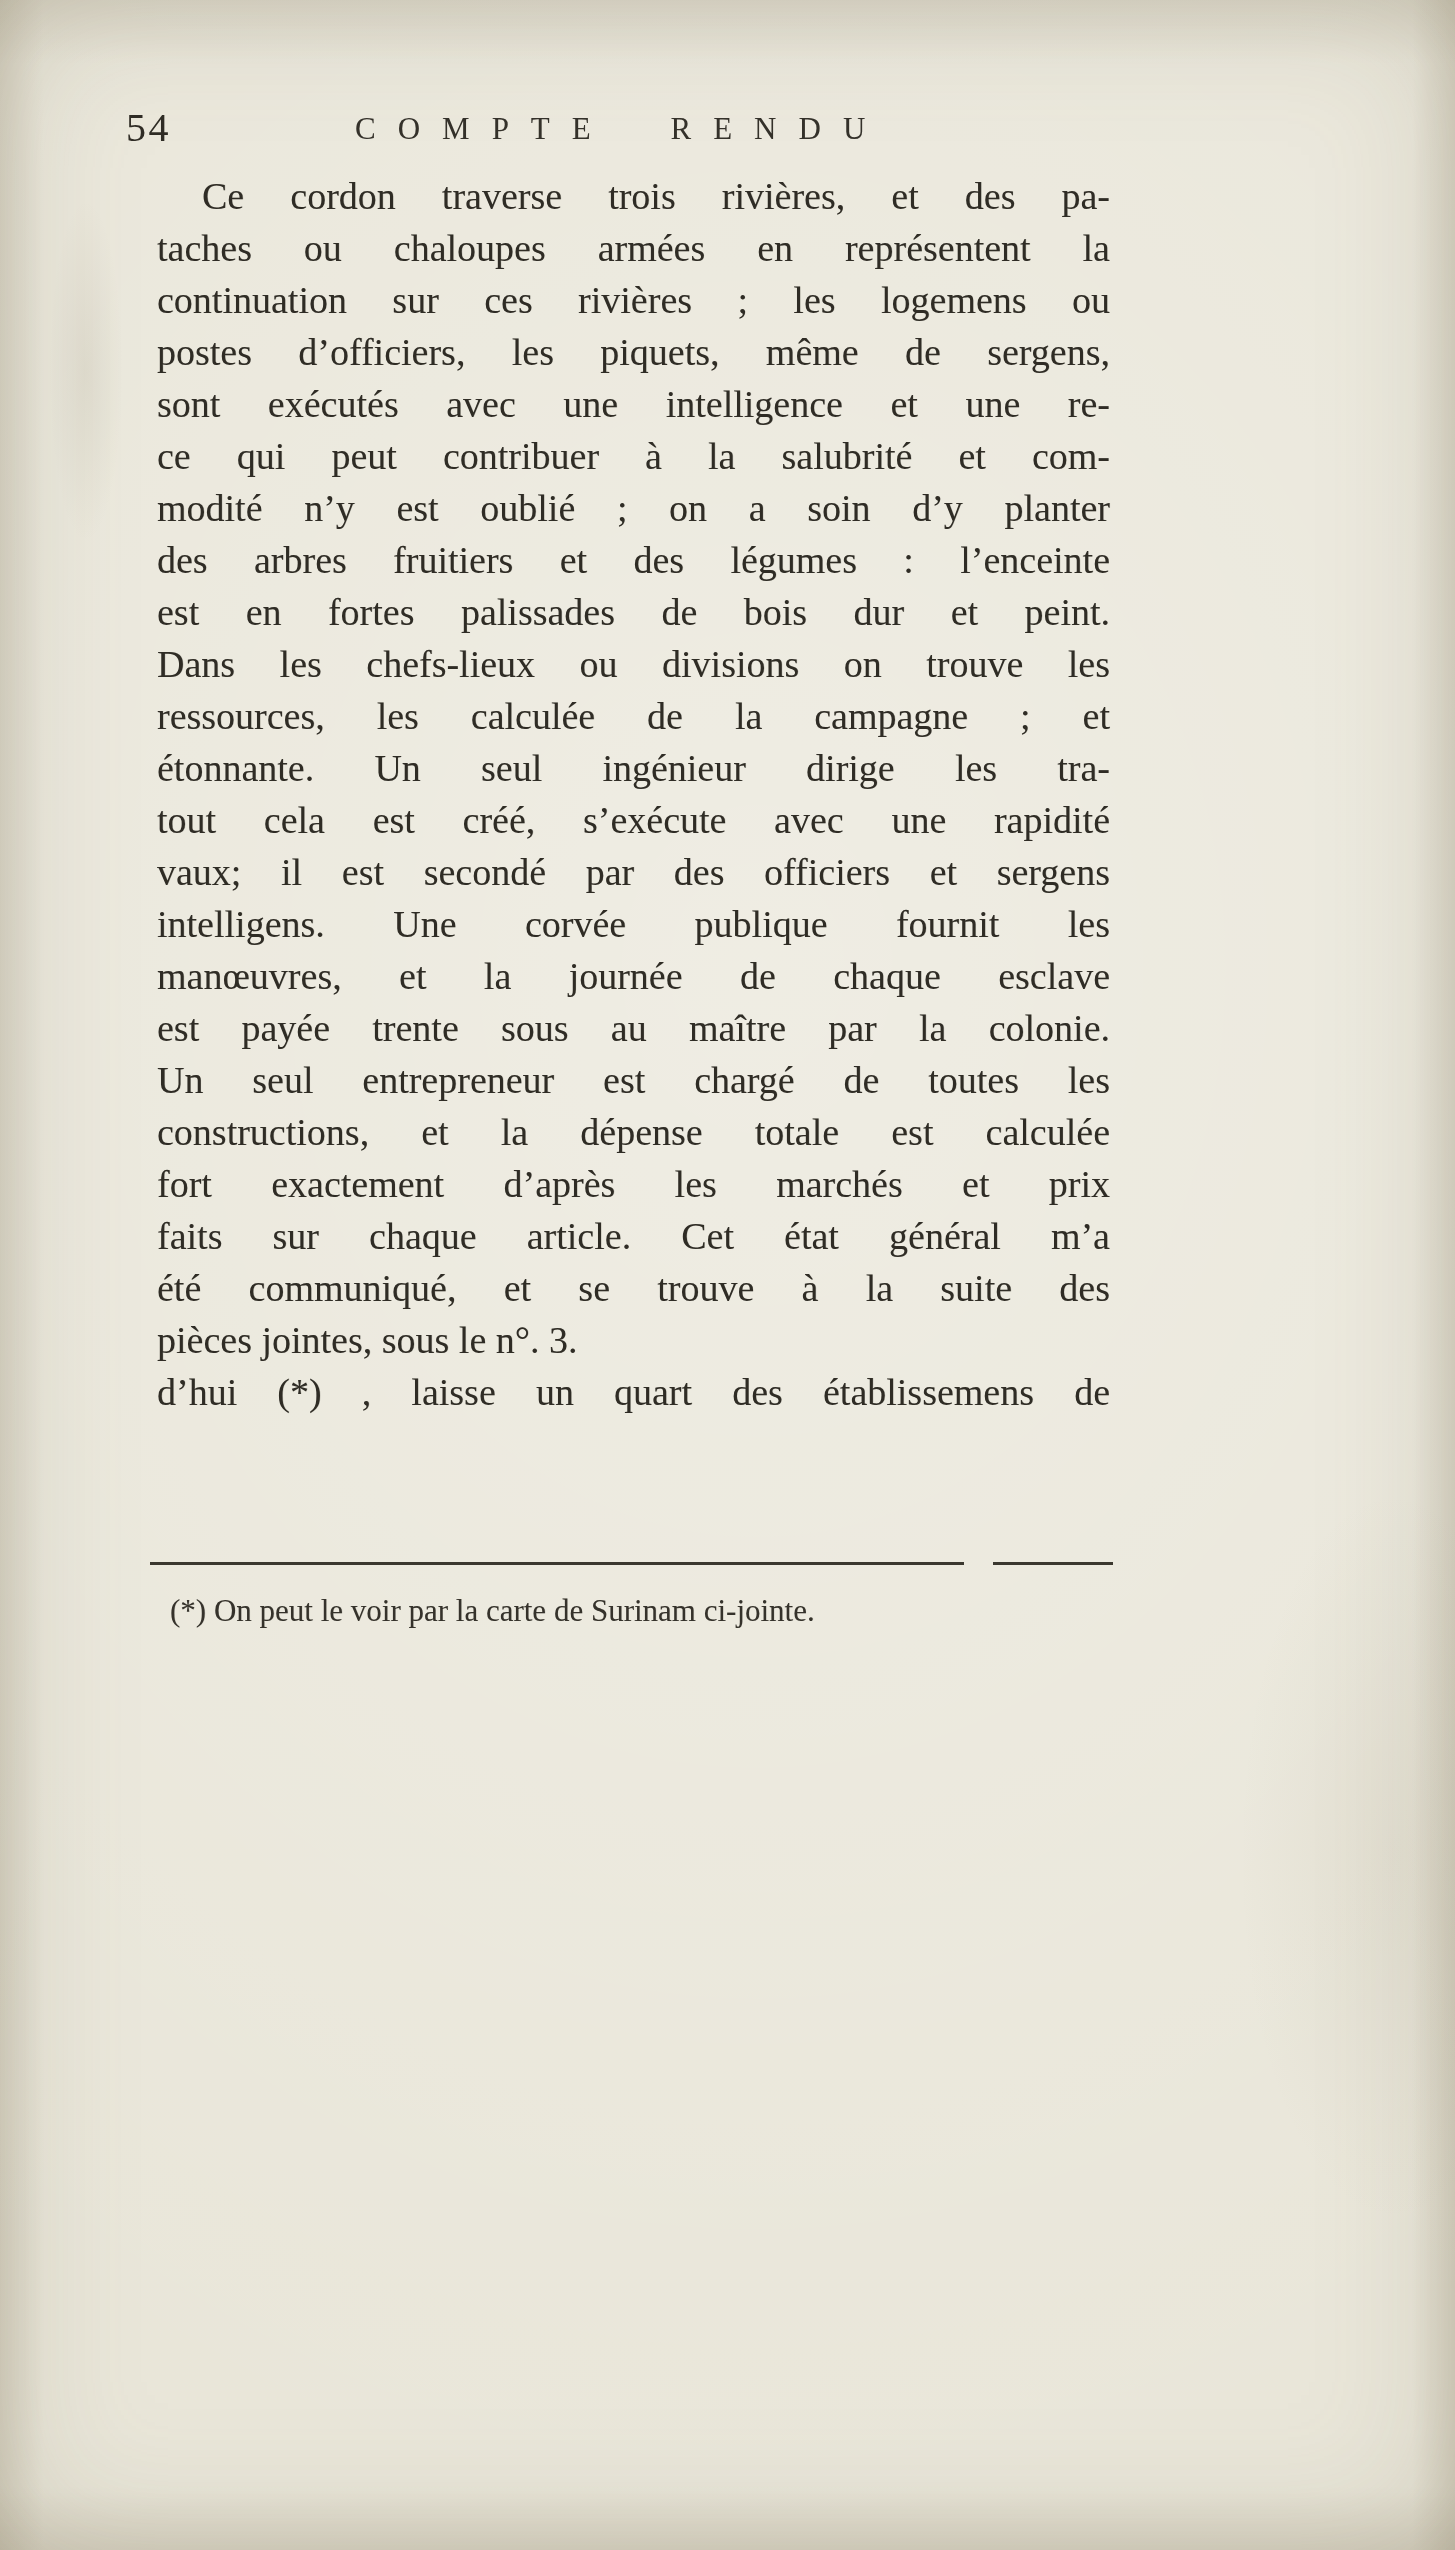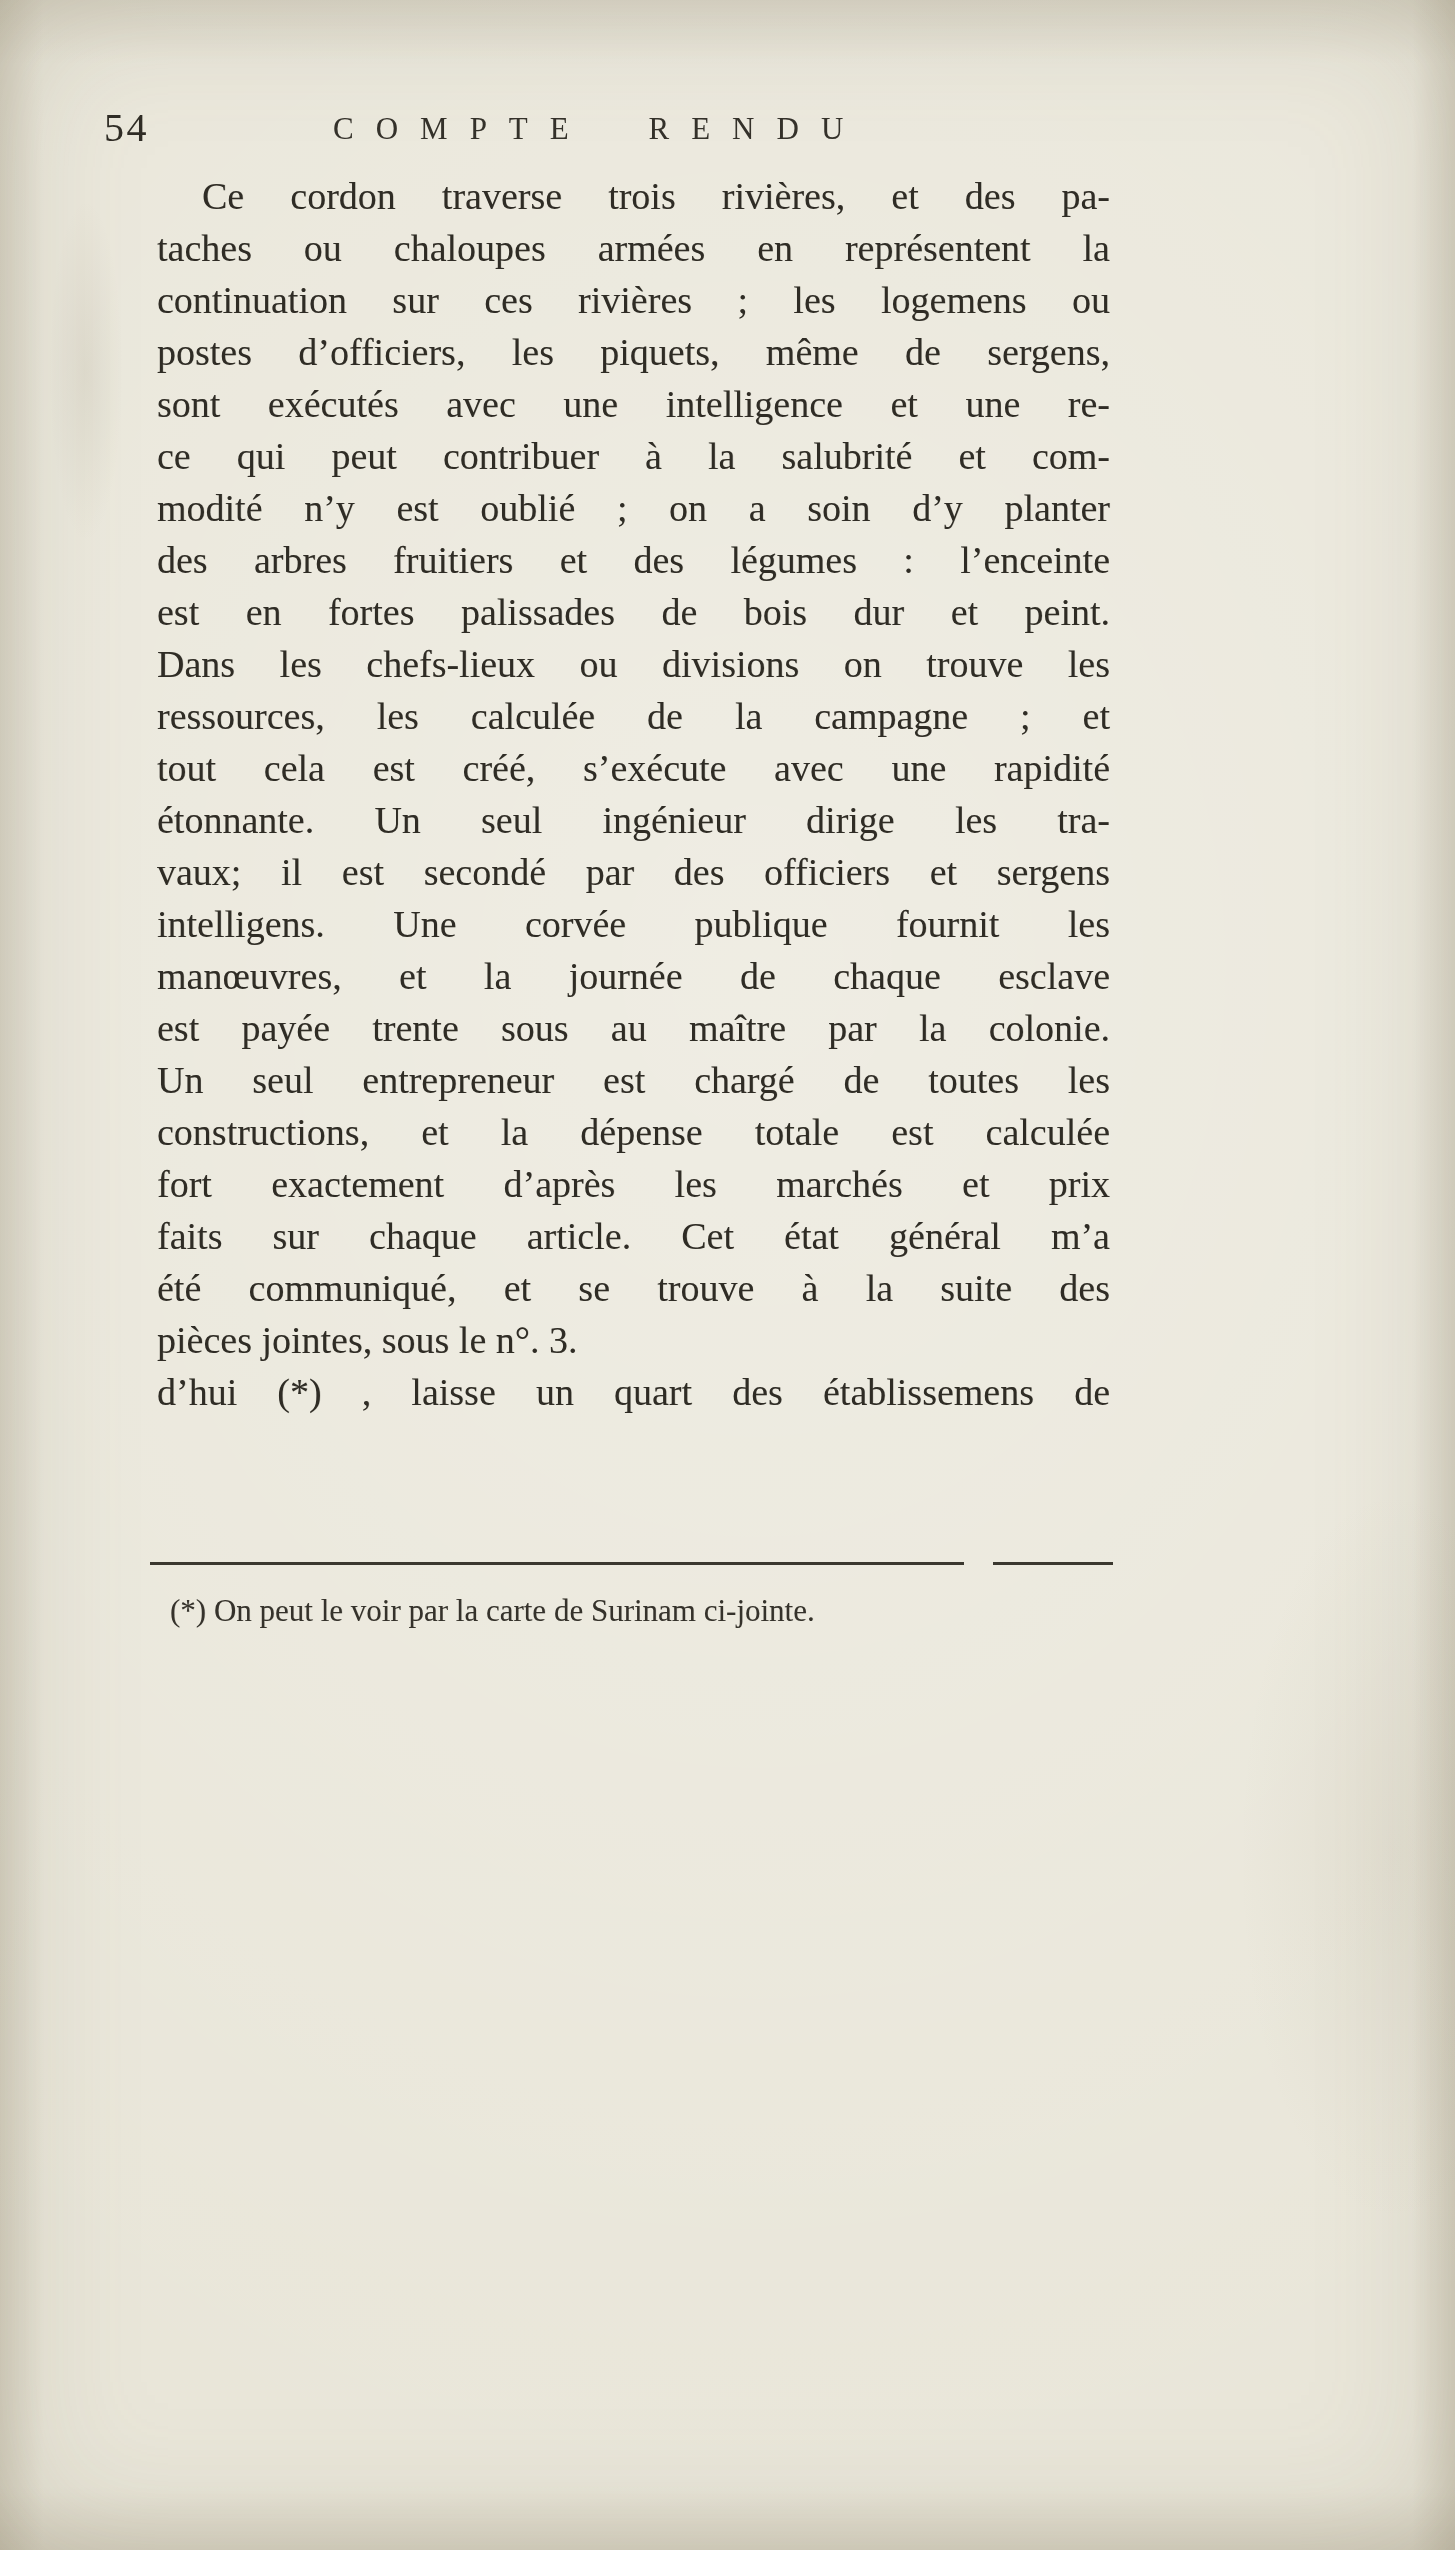--- a/index.html
+++ b/index.html
@@ -31,21 +31,21 @@
     left: 49px; top: 198px; width: 74px; height: 346px;
     background: radial-gradient(ellipse at center, rgba(120,108,80,0.10), rgba(120,108,80,0) 70%);
   }
   .stain-2 {
     left: 1237px; top: 1485px; width: 313px; height: 742px;
     background: radial-gradient(ellipse at center, rgba(130,118,88,0.08), rgba(130,118,88,0) 70%);
   }
   .header {
     position: absolute;
     top: 104px;
-    left: 104px;
+    left: 126px;
     width: 998px;
     height: 53px;
   }
   .page-num {
     position: absolute;
     left: 0;
     top: 0;
     font-size: 40px;
     letter-spacing: 2.5px;
     color: #2f2c25;
@@ -114,22 +114,22 @@
       <div class="line">taches ou chaloupes armées en représentent la</div>
       <div class="line">continuation sur ces rivières ; les logemens ou</div>
       <div class="line">postes d’officiers, les piquets, même de sergens,</div>
       <div class="line">sont exécutés avec une intelligence et une re-</div>
       <div class="line">ce qui peut contribuer à la salubrité et com-</div>
       <div class="line">modité n’y est oublié ; on a soin d’y planter</div>
       <div class="line">des arbres fruitiers et des légumes : l’enceinte</div>
       <div class="line">est en fortes palissades de bois dur et peint.</div>
       <div class="line">Dans les chefs-lieux ou divisions on trouve les</div>
       <div class="line">ressources, les calculée de la campagne ; et</div>
+      <div class="line">étonnante. Un seul ingénieur dirige les tra-</div>
       <div class="line">tout cela est créé, s’exécute avec une rapidité</div>
-      <div class="line">étonnante. Un seul ingénieur dirige les tra-</div>
       <div class="line">vaux; il est secondé par des officiers et sergens</div>
       <div class="line">intelligens. Une corvée publique fournit les</div>
       <div class="line">manœuvres, et la journée de chaque esclave</div>
       <div class="line">est payée trente sous au maître par la colonie.</div>
       <div class="line">Un seul entrepreneur est chargé de toutes les</div>
       <div class="line">constructions, et la dépense totale est calculée</div>
       <div class="line">fort exactement d’après les marchés et prix</div>
       <div class="line">faits sur chaque article. Cet état général m’a</div>
       <div class="line">été communiqué, et se trouve à la suite des</div>
       <div class="line no-justify">pièces jointes, sous le n°. 3.</div>

